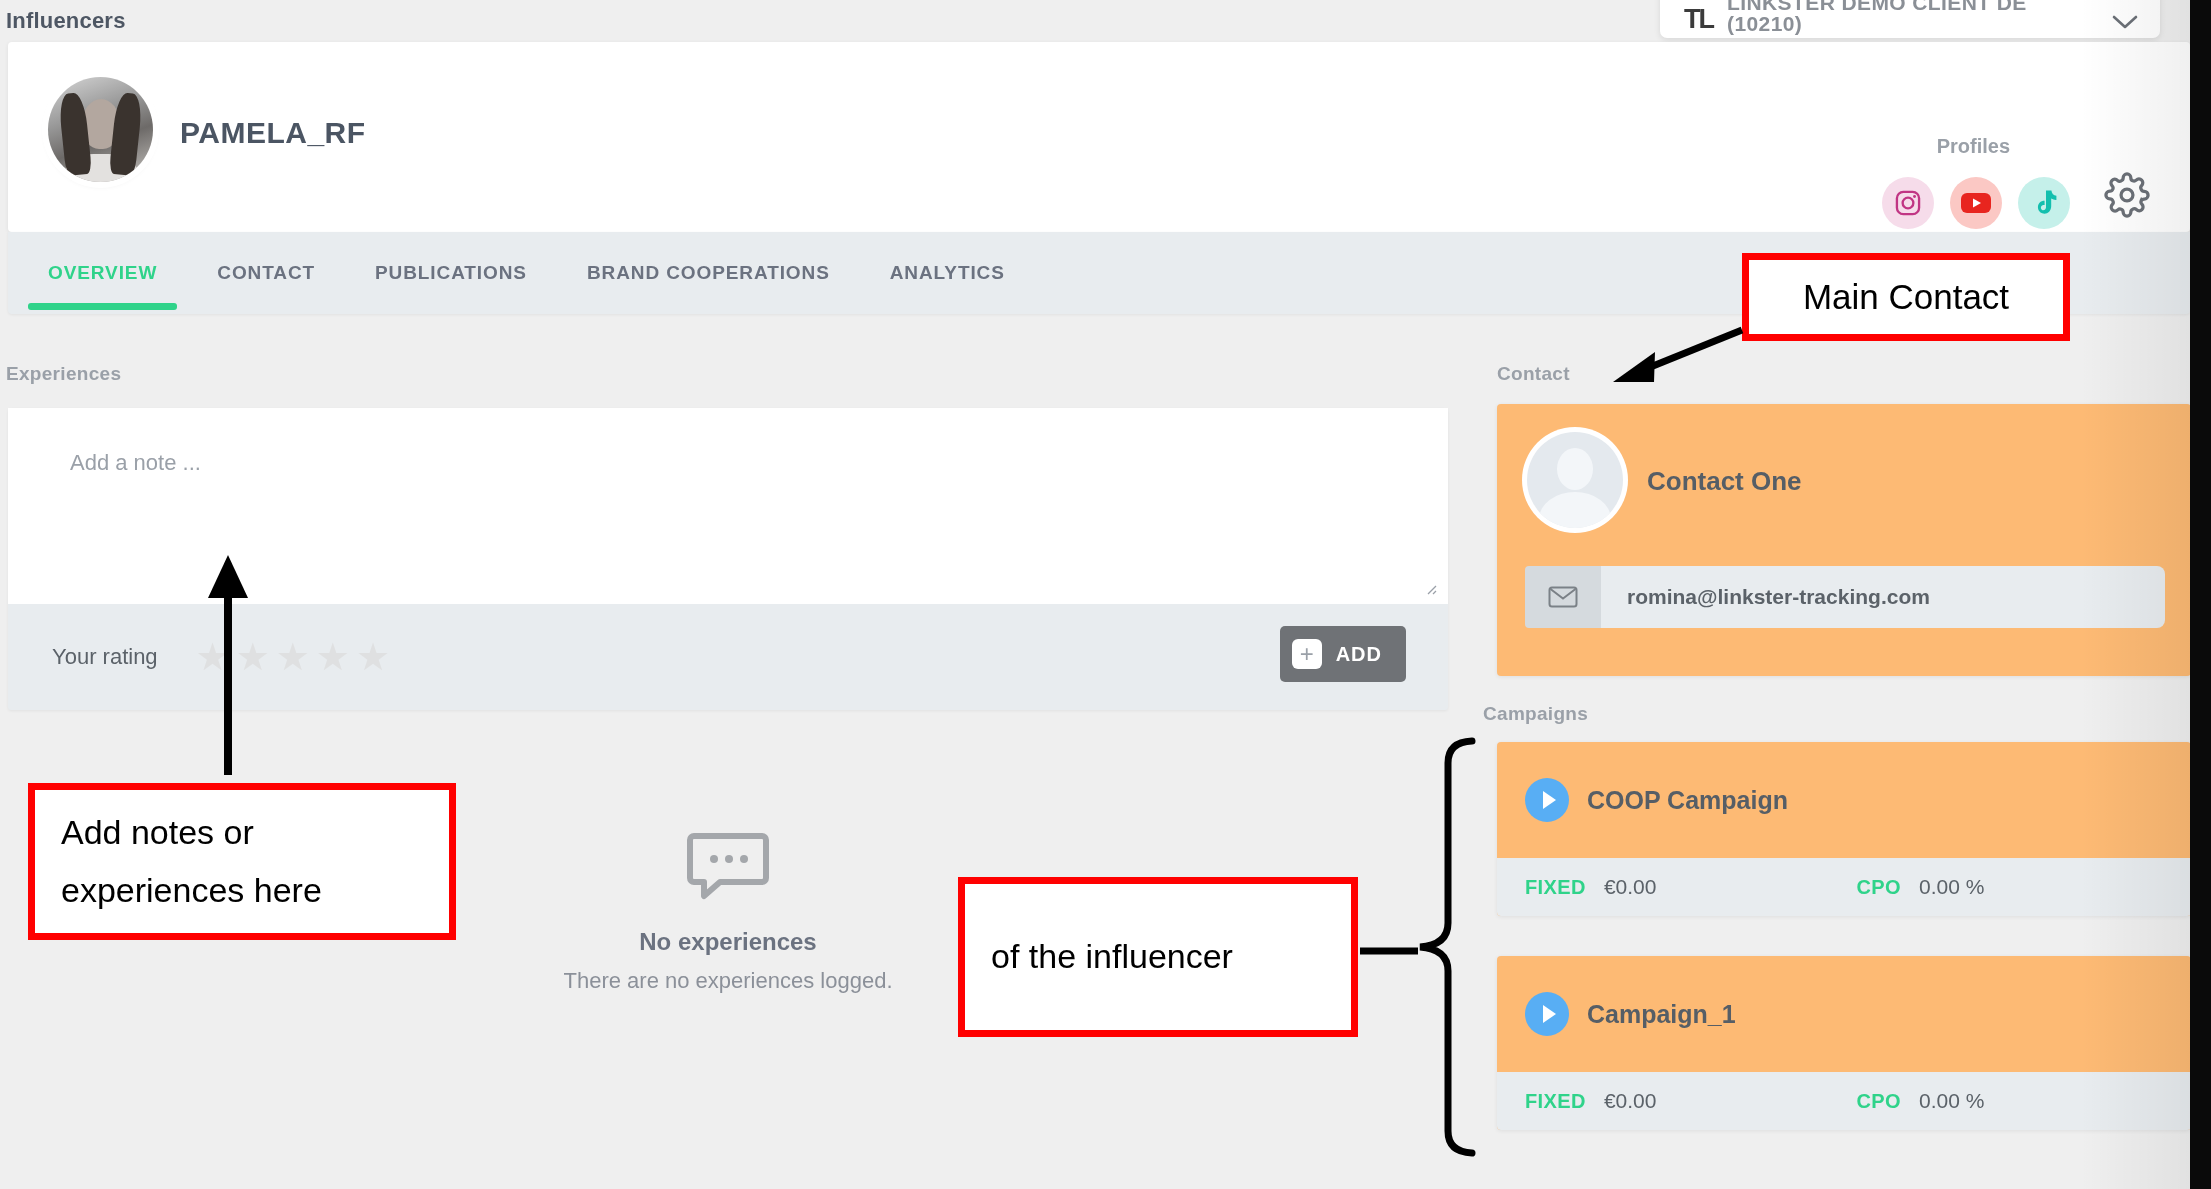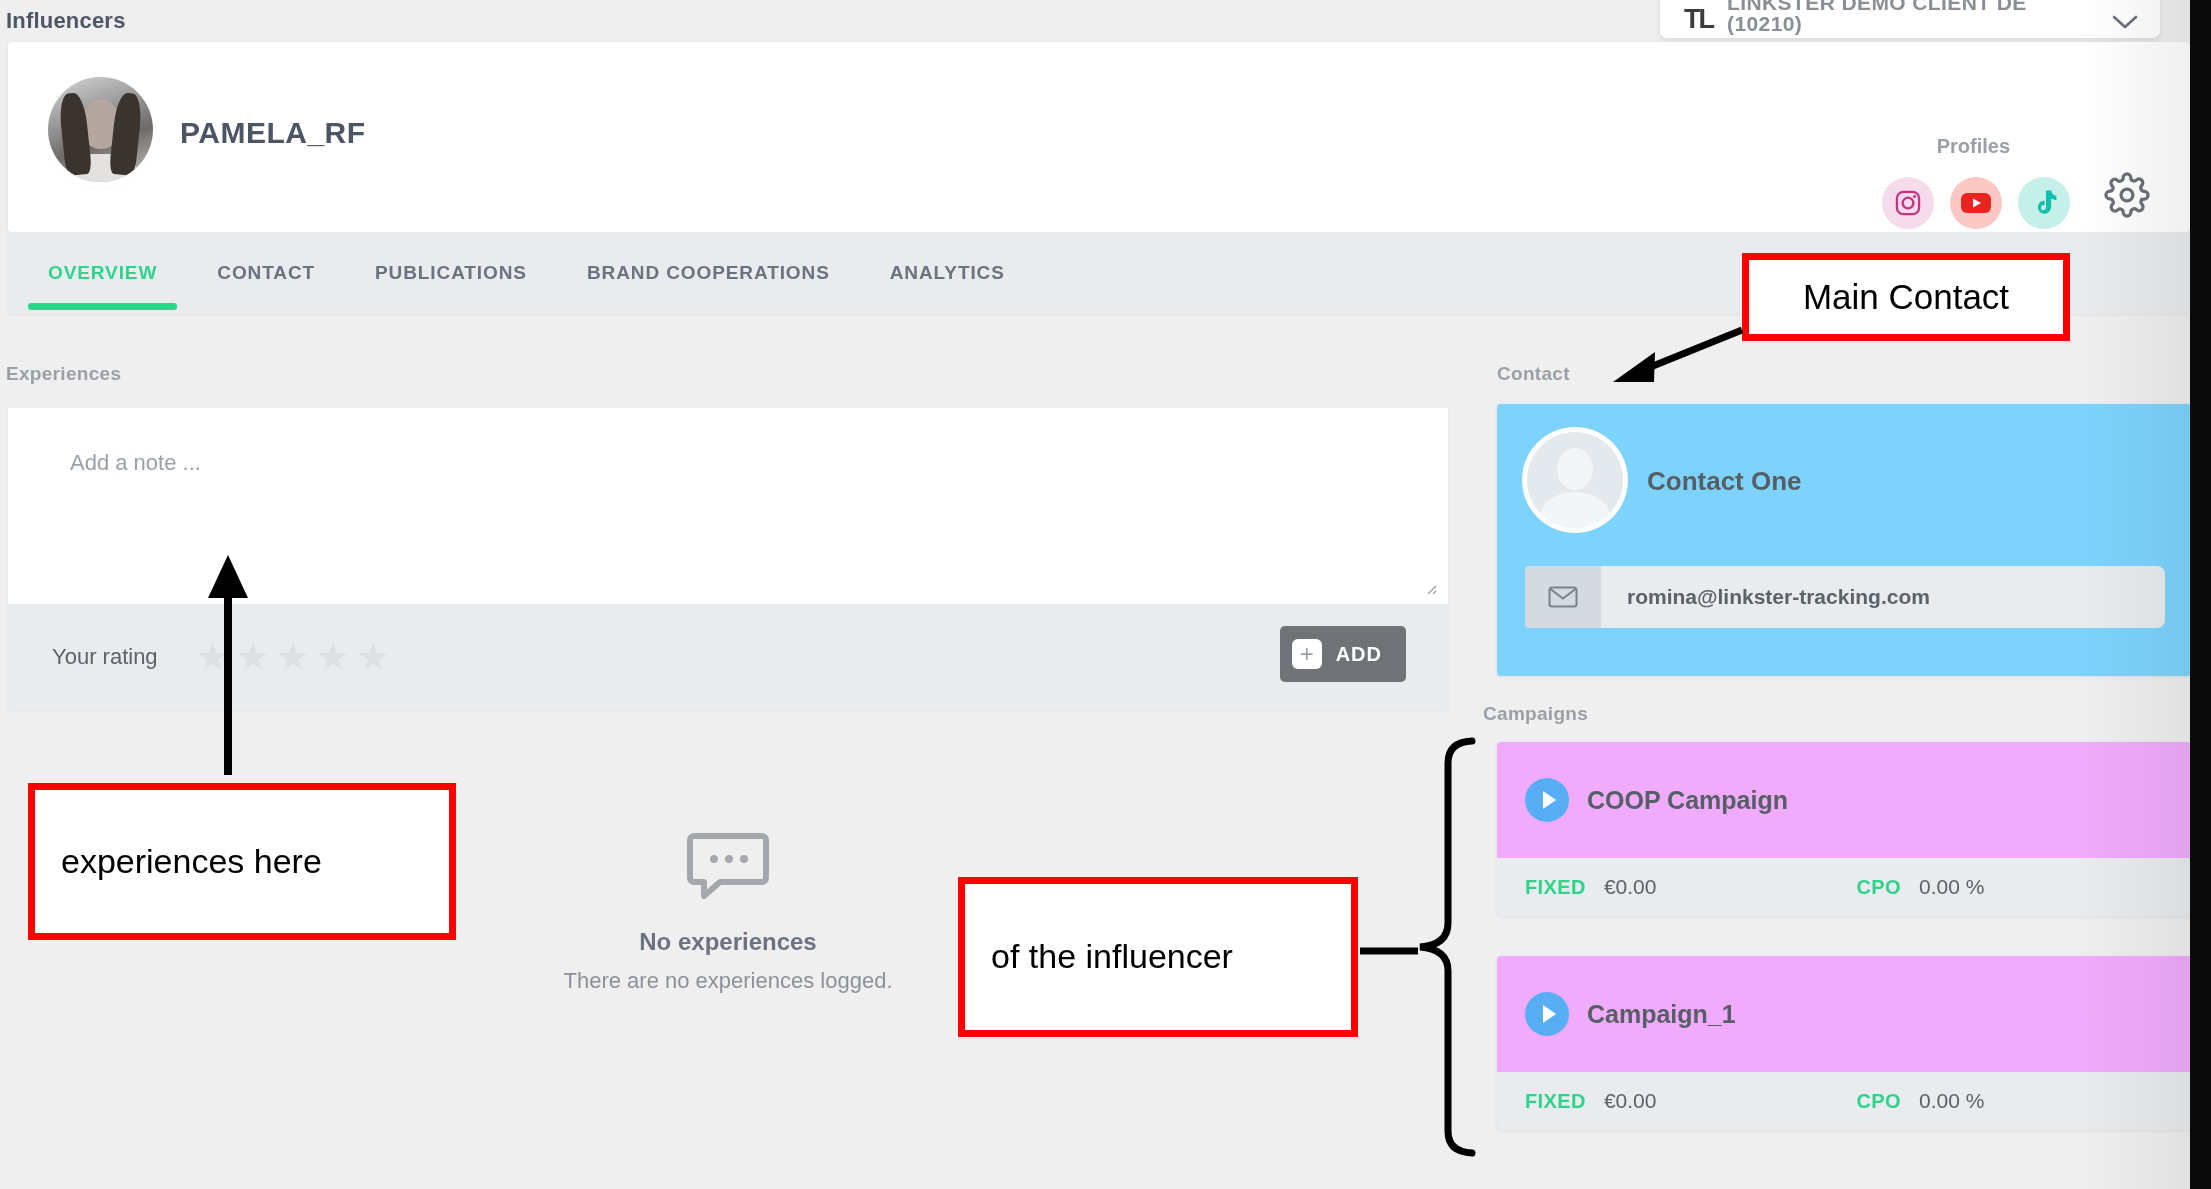--- a/index.html
+++ b/index.html
@@ -189,21 +189,21 @@
     width: 1440px; text-align: center;
   }
   .empty-icon { margin: 0 auto 24px; width: 84px; height: 74px; }
   .empty-title { font-size: 24px; font-weight: bold; color: #6b7280; margin-bottom: 12px; }
   .empty-sub { font-size: 22px; color: #8b9099; }
 
   
   .contact-card {
     position: absolute; left: 1497px; top: 404px;
     width: 694px; height: 272px;
-    background: #7dd3fc; border-radius: 4px;
+    background: #fdba74; border-radius: 4px;
     box-shadow: 0 1px 4px rgba(0,0,0,.07);
   }
   .contact-avatar {
     position: absolute; left: 30px; top: 28px;
     width: 96px; height: 96px; border-radius: 50%;
     background: #e4e9ee;
     box-shadow: 0 0 0 5px #ffffff, 0 1px 5px rgba(0,0,0,.12);
     overflow: hidden;
   }
   .contact-avatar .head {
@@ -230,21 +230,21 @@
     display:flex; align-items:center; justify-content:center;
   }
   .email-text {
     margin-left: 26px; font-size: 21px; font-weight: bold; color:#5b6269;
   }
 
   
   .camp-card {
     position: absolute; left: 1497px;
     width: 694px; height: 174px;
-    background: #f0abfc; border-radius: 4px;
+    background: #fdba74; border-radius: 4px;
     box-shadow: 0 1px 4px rgba(0,0,0,.07);
     overflow: hidden;
   }
   #camp-0 { top: 742px; }
   #camp-1 { top: 956px; }
   .camp-head { height: 116px; display:flex; align-items:center; padding-left: 28px; gap: 18px; }
   .camp-play {
     width: 44px; height: 44px; border-radius: 50%; background:#58aef4;
     display:flex; align-items:center; justify-content:center;
   }
@@ -453,20 +453,21 @@
         <span class="camp-v">0.00 %</span>
       </span>
     </div>
   </div>
 
   <div class="anno-box" id="anno-main-contact">
     <div class="line">Main Contact</div>
   </div>
 
   <div class="anno-box" id="anno-notes">
+    <div class="line">Add notes or</div>
     <div class="line">experiences here</div>
   </div>
 
   <div class="anno-box" id="anno-campaigns">
     <div class="line">of the influencer</div>
   </div>
 
   <svg class="overlay">
 
     <g>

